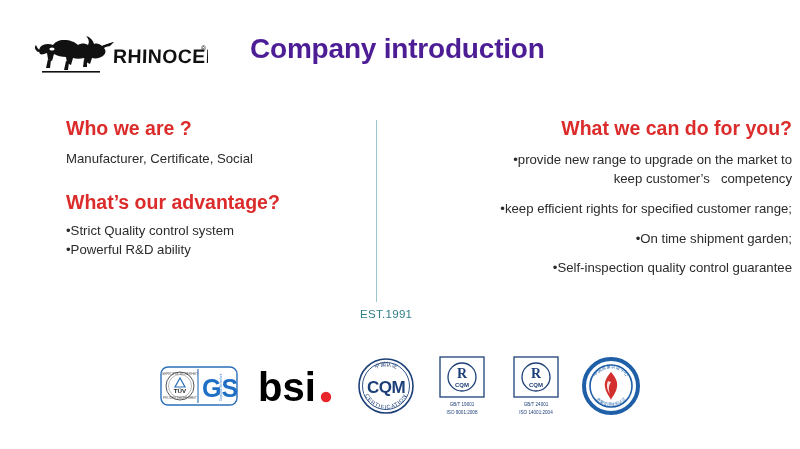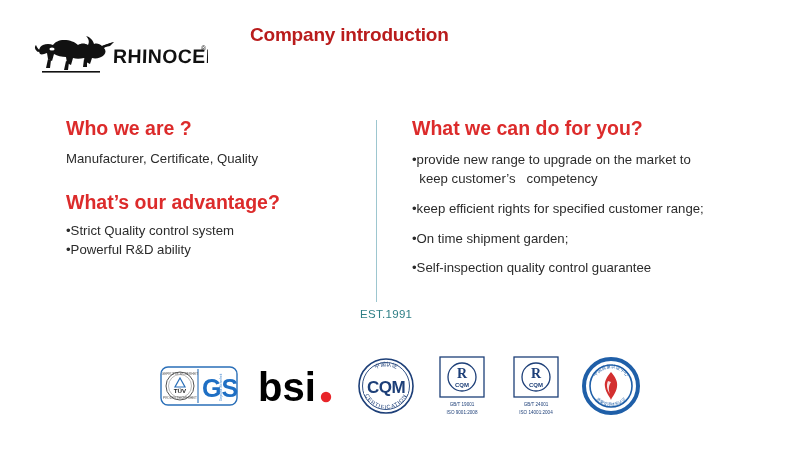--- a/index.html
+++ b/index.html
@@ -29,24 +29,24 @@
     left: 26px;
     top: 28px;
     width: 182px;
     height: 48px;
   }
   .brand-logo svg { display: block; }
 
   .page-title {
     position: absolute;
     left: 250px;
-    top: 24px;
-    font-size: 19px;
+    top: 33px;
+    font-size: 28px;
     font-weight: bold;
-    color: #b91c1c;
+    color: #4c1d95;
     letter-spacing: -0.2px;
     white-space: nowrap;
   }
 
   
   .divider {
     position: absolute;
     left: 376px;
     top: 120px;
     width: 1px;
@@ -58,20 +58,21 @@
     position: absolute;
     left: 66px;
     top: 118px;
     width: 300px;
   }
   .col-right {
     position: absolute;
     left: 412px;
     top: 118px;
     width: 380px;
+    text-align: right;
   }
 
   .heading-red {
     color: #dc2b2b;
     font-weight: bold;
     font-size: 19.5px;
     white-space: nowrap;
     line-height: 1.1;
   }
   .heading-red.rt {
@@ -180,21 +181,21 @@
 
     <div class="page-title">Company introduction</div>
   </div>
 
   <div class="divider"></div>
 
   <div class="col-left">
 
     <div class="heading-red">Who we are ?</div>
 
-    <div class="sub-line">Manufacturer, Certificate, Quality</div>
+    <div class="sub-line">Manufacturer, Certificate, Social</div>
 
     <div class="heading-red left-head-2">What’s our advantage?</div>
 
     <ul class="bullets left-bullets">
       <li>•Strict Quality control system</li>
       <li>•Powerful R&amp;D ability</li>
     </ul>
   </div>
 
   <div class="col-right">

